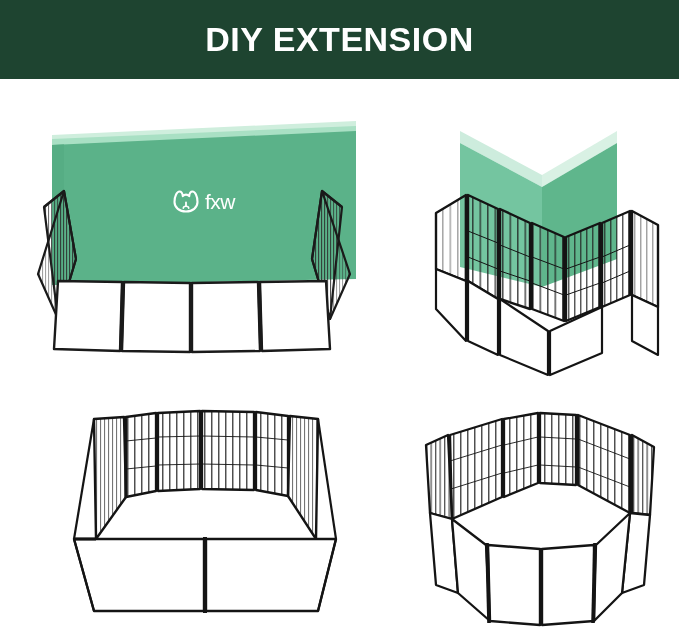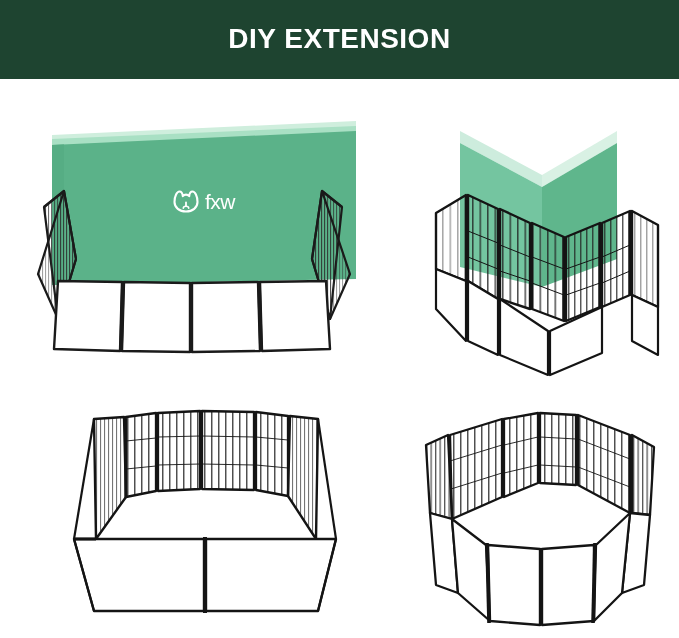--- a/index.html
+++ b/index.html
@@ -24,21 +24,21 @@
     height: 79px;
     background: #1e4430;
     display: flex;
     align-items: center;
     justify-content: center;
   }
   #header-title {
     color: #ffffff;
     font-family: "Liberation Sans", sans-serif;
     font-weight: bold;
-    font-size: 28px;
+    font-size: 34px;
     letter-spacing: 0.5px;
     line-height: 1;
     margin: 0;
     padding: 0 0 2px 0;
     white-space: nowrap;
   }
 
   
   #illustration-grid {
     position: absolute;

